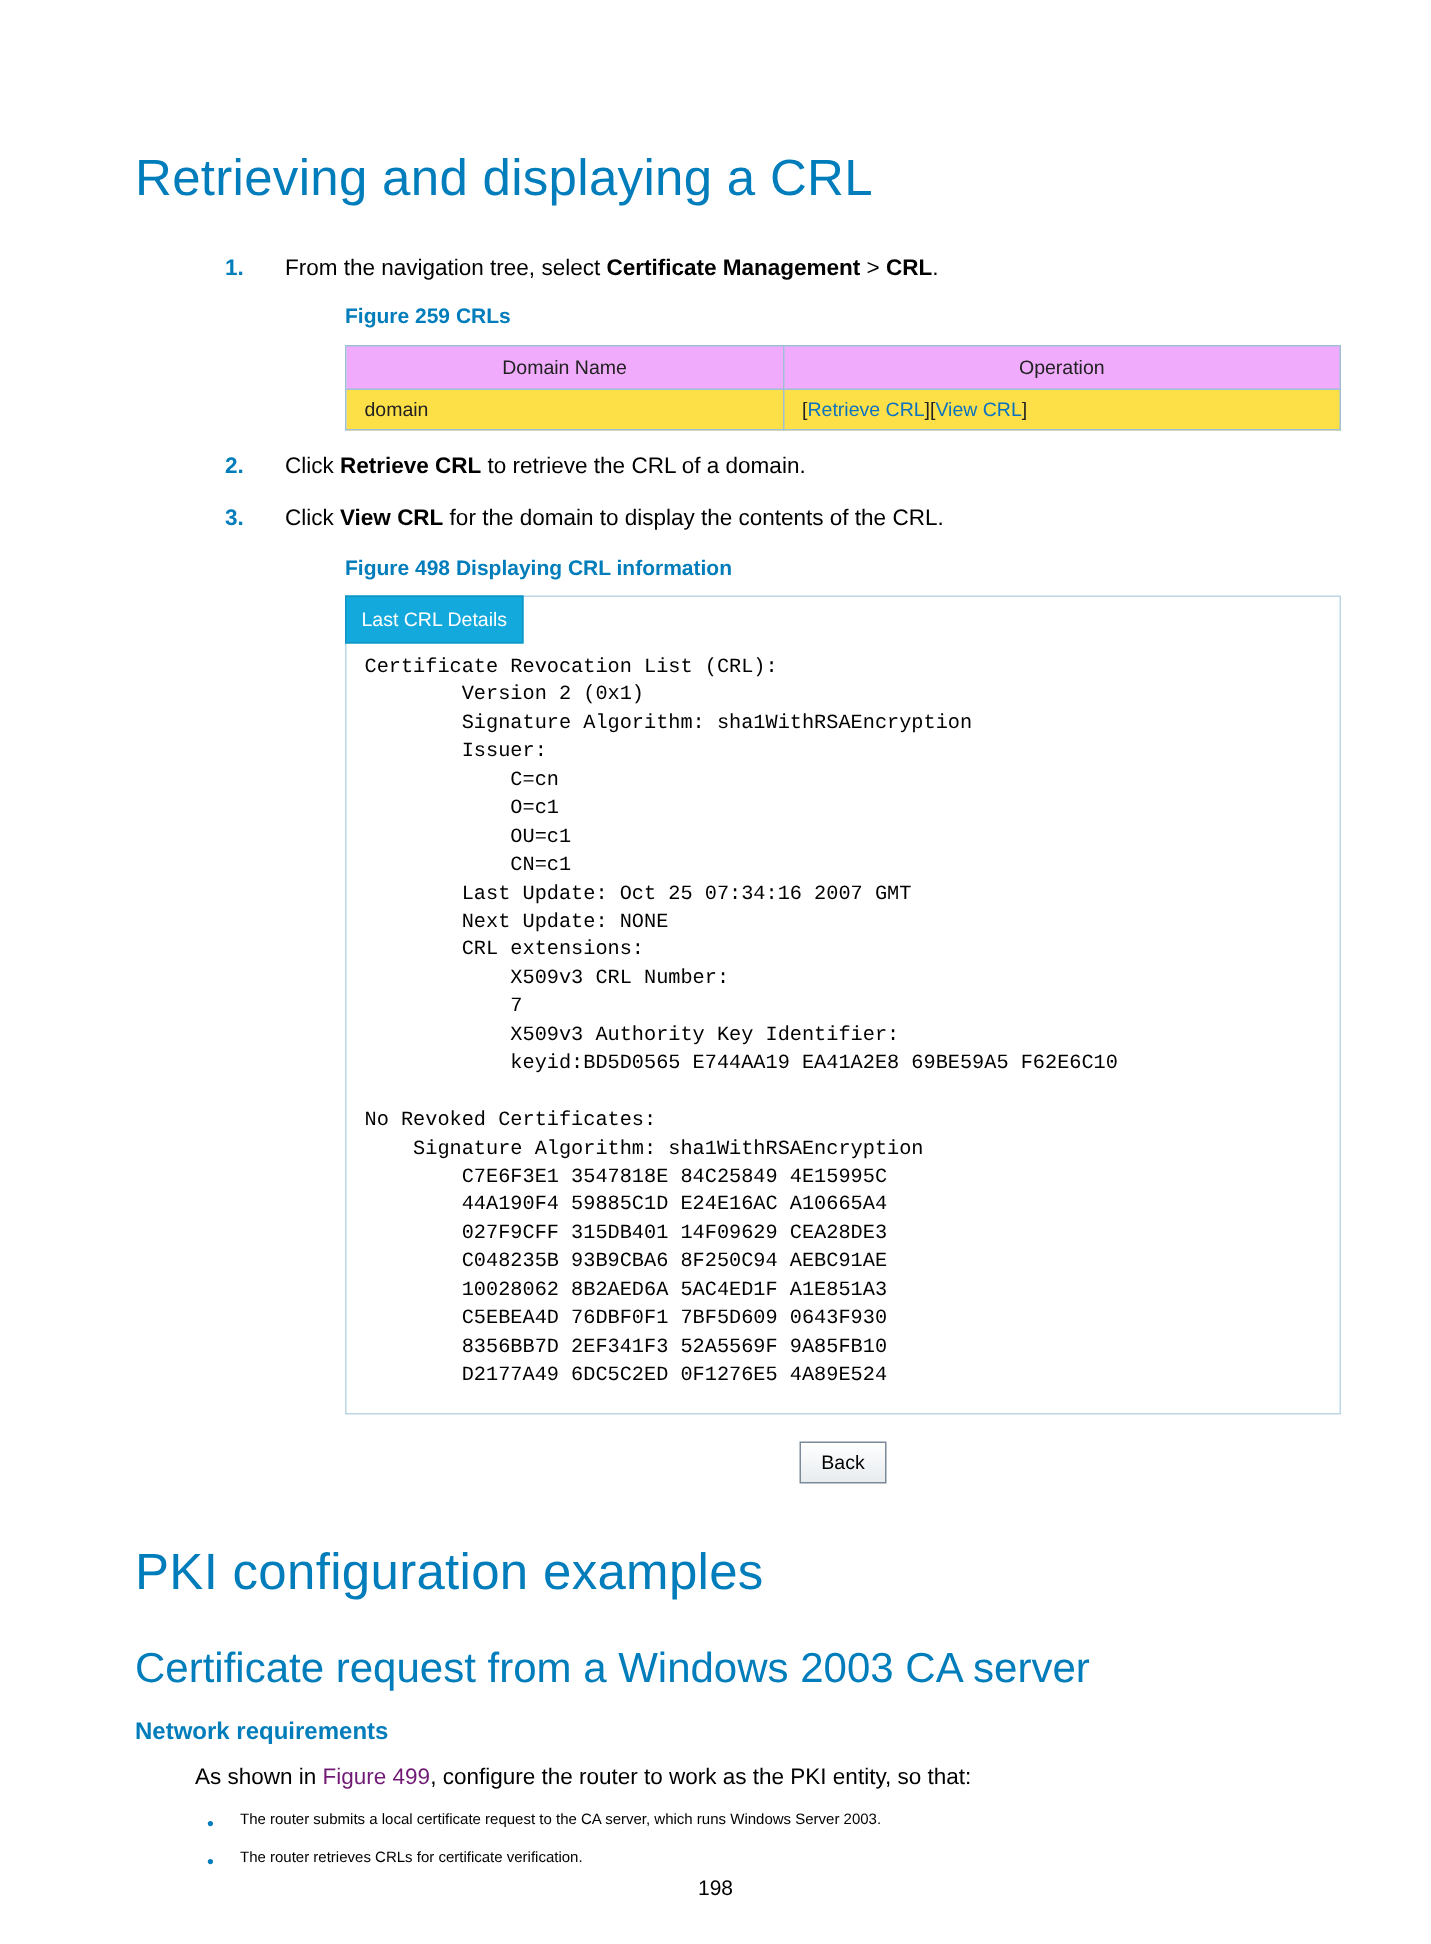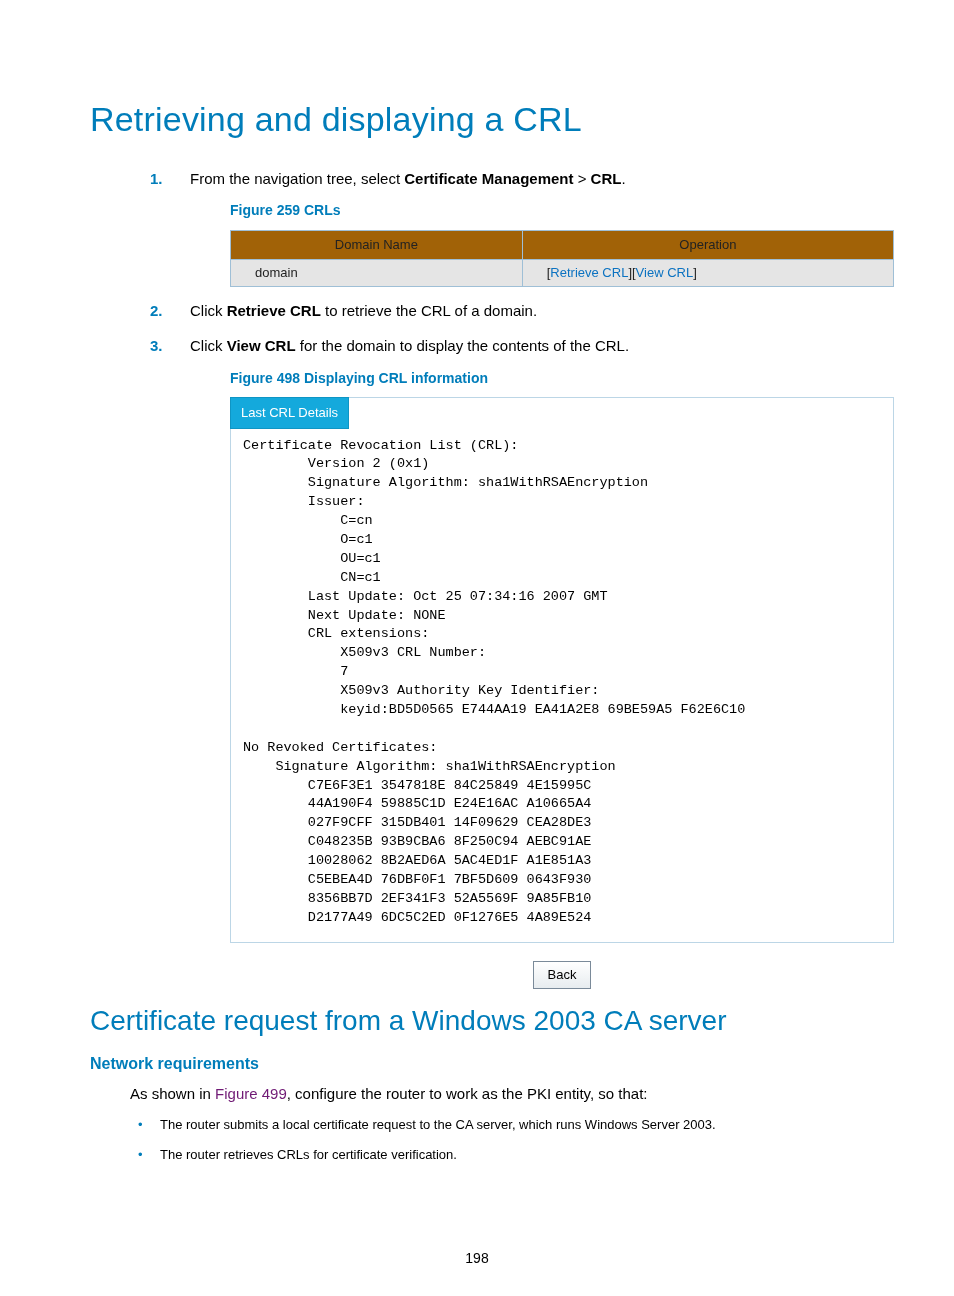--- a/index.html
+++ b/index.html
@@ -73,31 +73,31 @@
     margin-left: 40px;
     width: 664px;
   }
   table.crl-table {
     border-collapse: collapse;
     width: 100%;
     font-size: 13px;
     font-family: Arial, sans-serif;
   }
   table.crl-table th {
-    background: #a16207;
+    background: #f0abfc;
     font-weight: 400;
     border: 1px solid #9fbfd6;
     padding: 4px 22px;
     text-align: center;
     color: #222;
   }
   table.crl-table td {
     border: 1px solid #9fbfd6;
-    padding: 3px 24px;
-    background: #e5e5e5;
+    padding: 3px 12px;
+    background: #fde047;
     color: #222;
   }
   table.crl-table td.op-cell {
     color: #222;
   }
   .op-link {
     color: #0b72c1;
   }
   .crl-details {
     margin-left: 40px;
@@ -149,21 +149,21 @@
     color: #701a75;
   }
   ul.bullets {
     list-style: none;
     padding: 0;
     margin: 0 0 0 40px;
   }
   ul.bullets > li {
     position: relative;
     padding-left: 30px;
-    font-size: 13px;
+    font-size: 10px;
     margin-bottom: 10px;
     line-height: 1.5;
   }
   ul.bullets > li::before {
     content: "•";
     position: absolute;
     left: 8px;
     top: 0;
     color: #007dba;
     font-size: 13px;
@@ -250,20 +250,21 @@
         D2177A49 6DC5C2ED 0F1276E5 4A89E524</pre>
         </div>
 
         <div class="back-btn-row">
           <span class="back-btn">Back</span>
         </div>
       </li>
     </ol>
   </div>
 
+  <h1 style="margin-top:40px;">PKI configuration examples</h1>
 
   <h2>Certificate request from a Windows 2003 CA server</h2>
 
   <h3 class="blue-bold">Network requirements</h3>
 
   <p class="body-text">
     <span>As shown in </span><span class="link-ref">Figure 499</span><span>, configure the router to work as the PKI entity, so that:</span>
   </p>
 
   <ul class="bullets">

